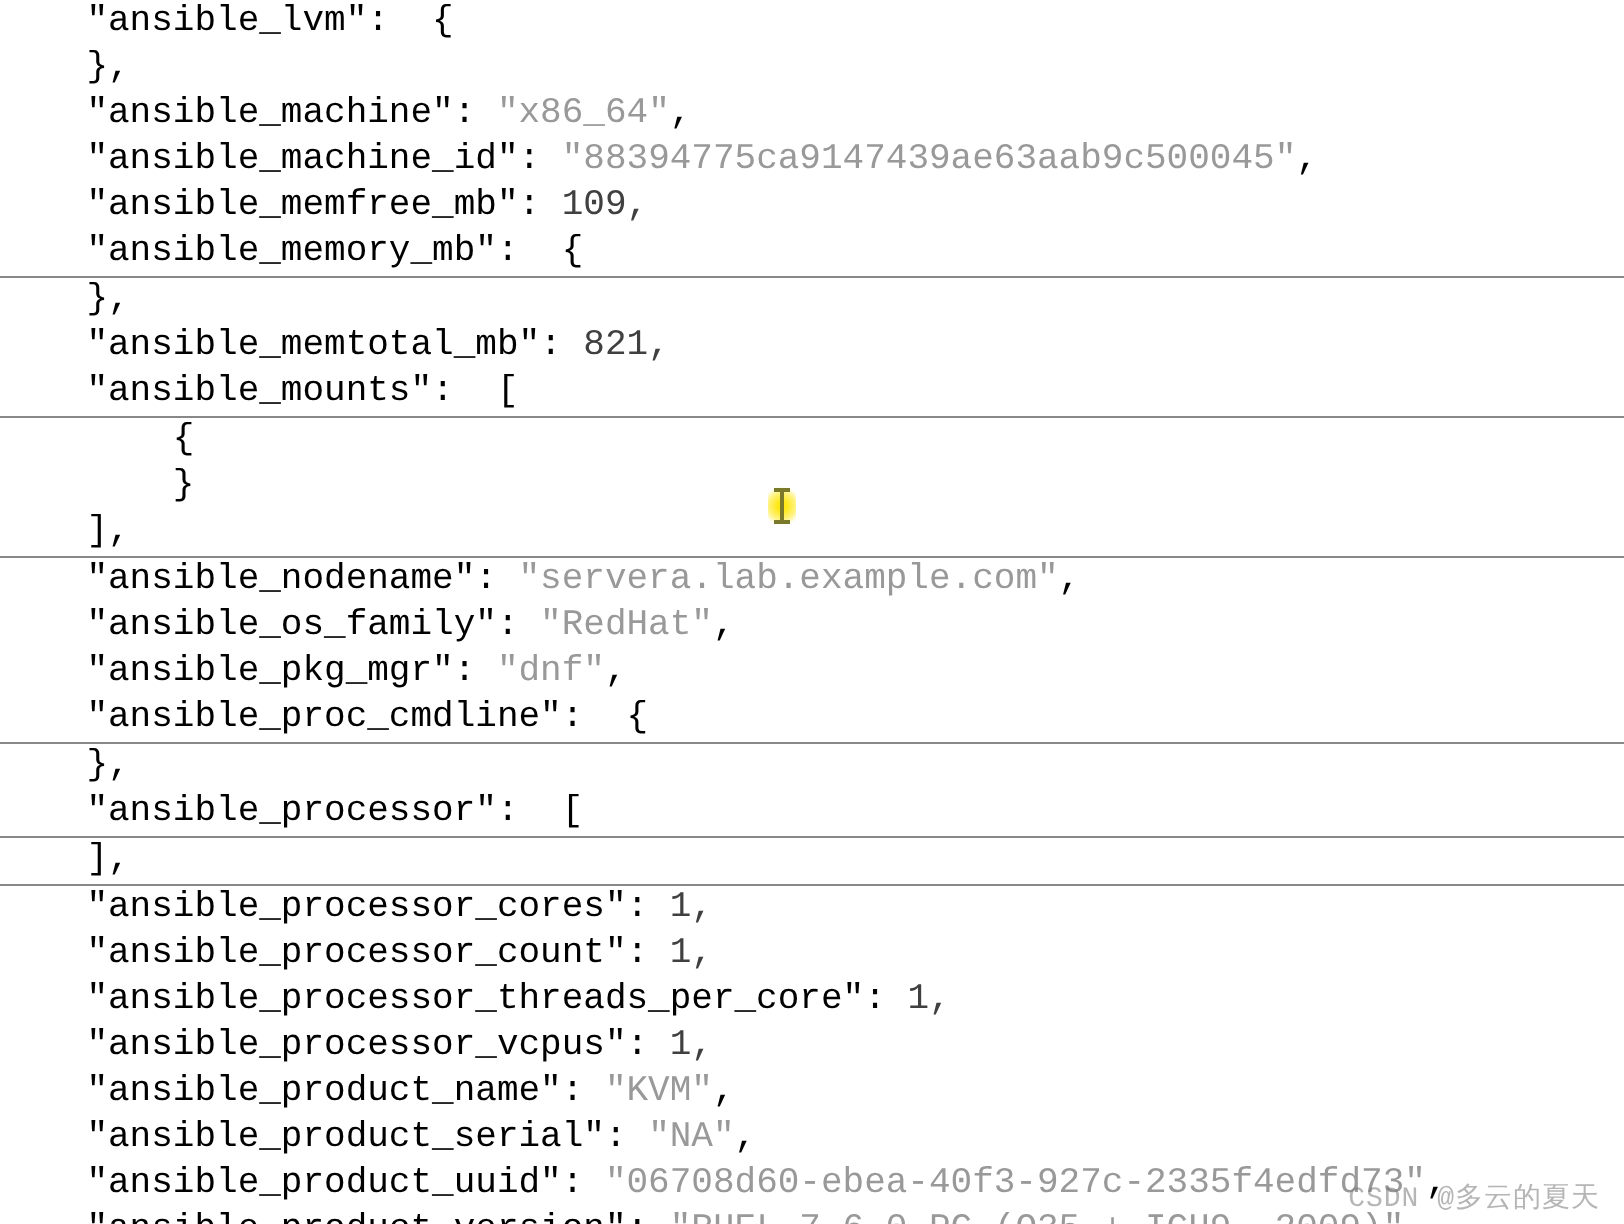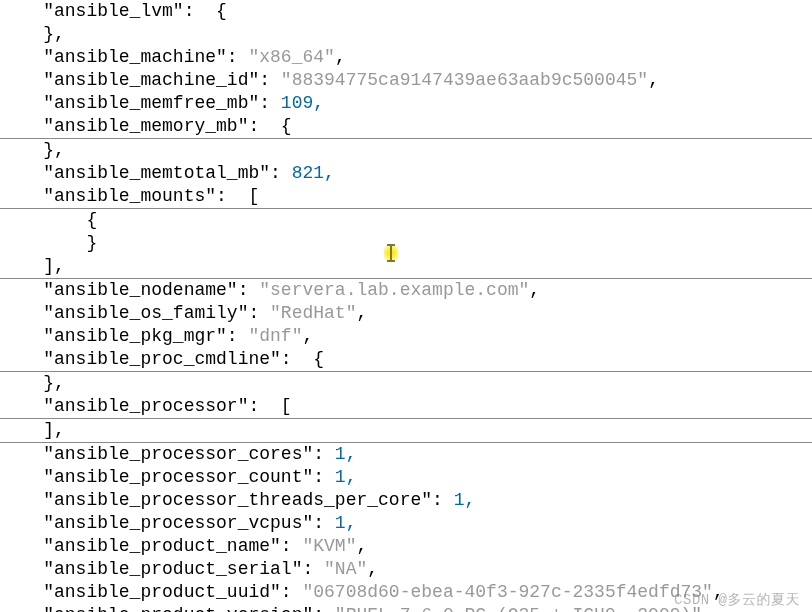--- a/index.html
+++ b/index.html
@@ -10,21 +10,21 @@
     background: #fff;
     color: #000;
     width: 812px;
     height: 612px;
     overflow: hidden;
     position: relative;
   }
   .content { position: relative; }
   .line { white-space: pre; }
   .s { color: #999; } 
-  .n { color: #0369a1; } 
+  .n { color: #404040; } 
   .sep {
     height: 1px;
     background: #888;
     width: 100%;
   }
   .cursor {
     position: absolute;
     width: 14px;
     height: 20px;
     background: radial-gradient(circle, rgba(255,230,0,0.9) 20%, rgba(255,230,0,0.5) 55%, rgba(255,230,0,0) 80%);

